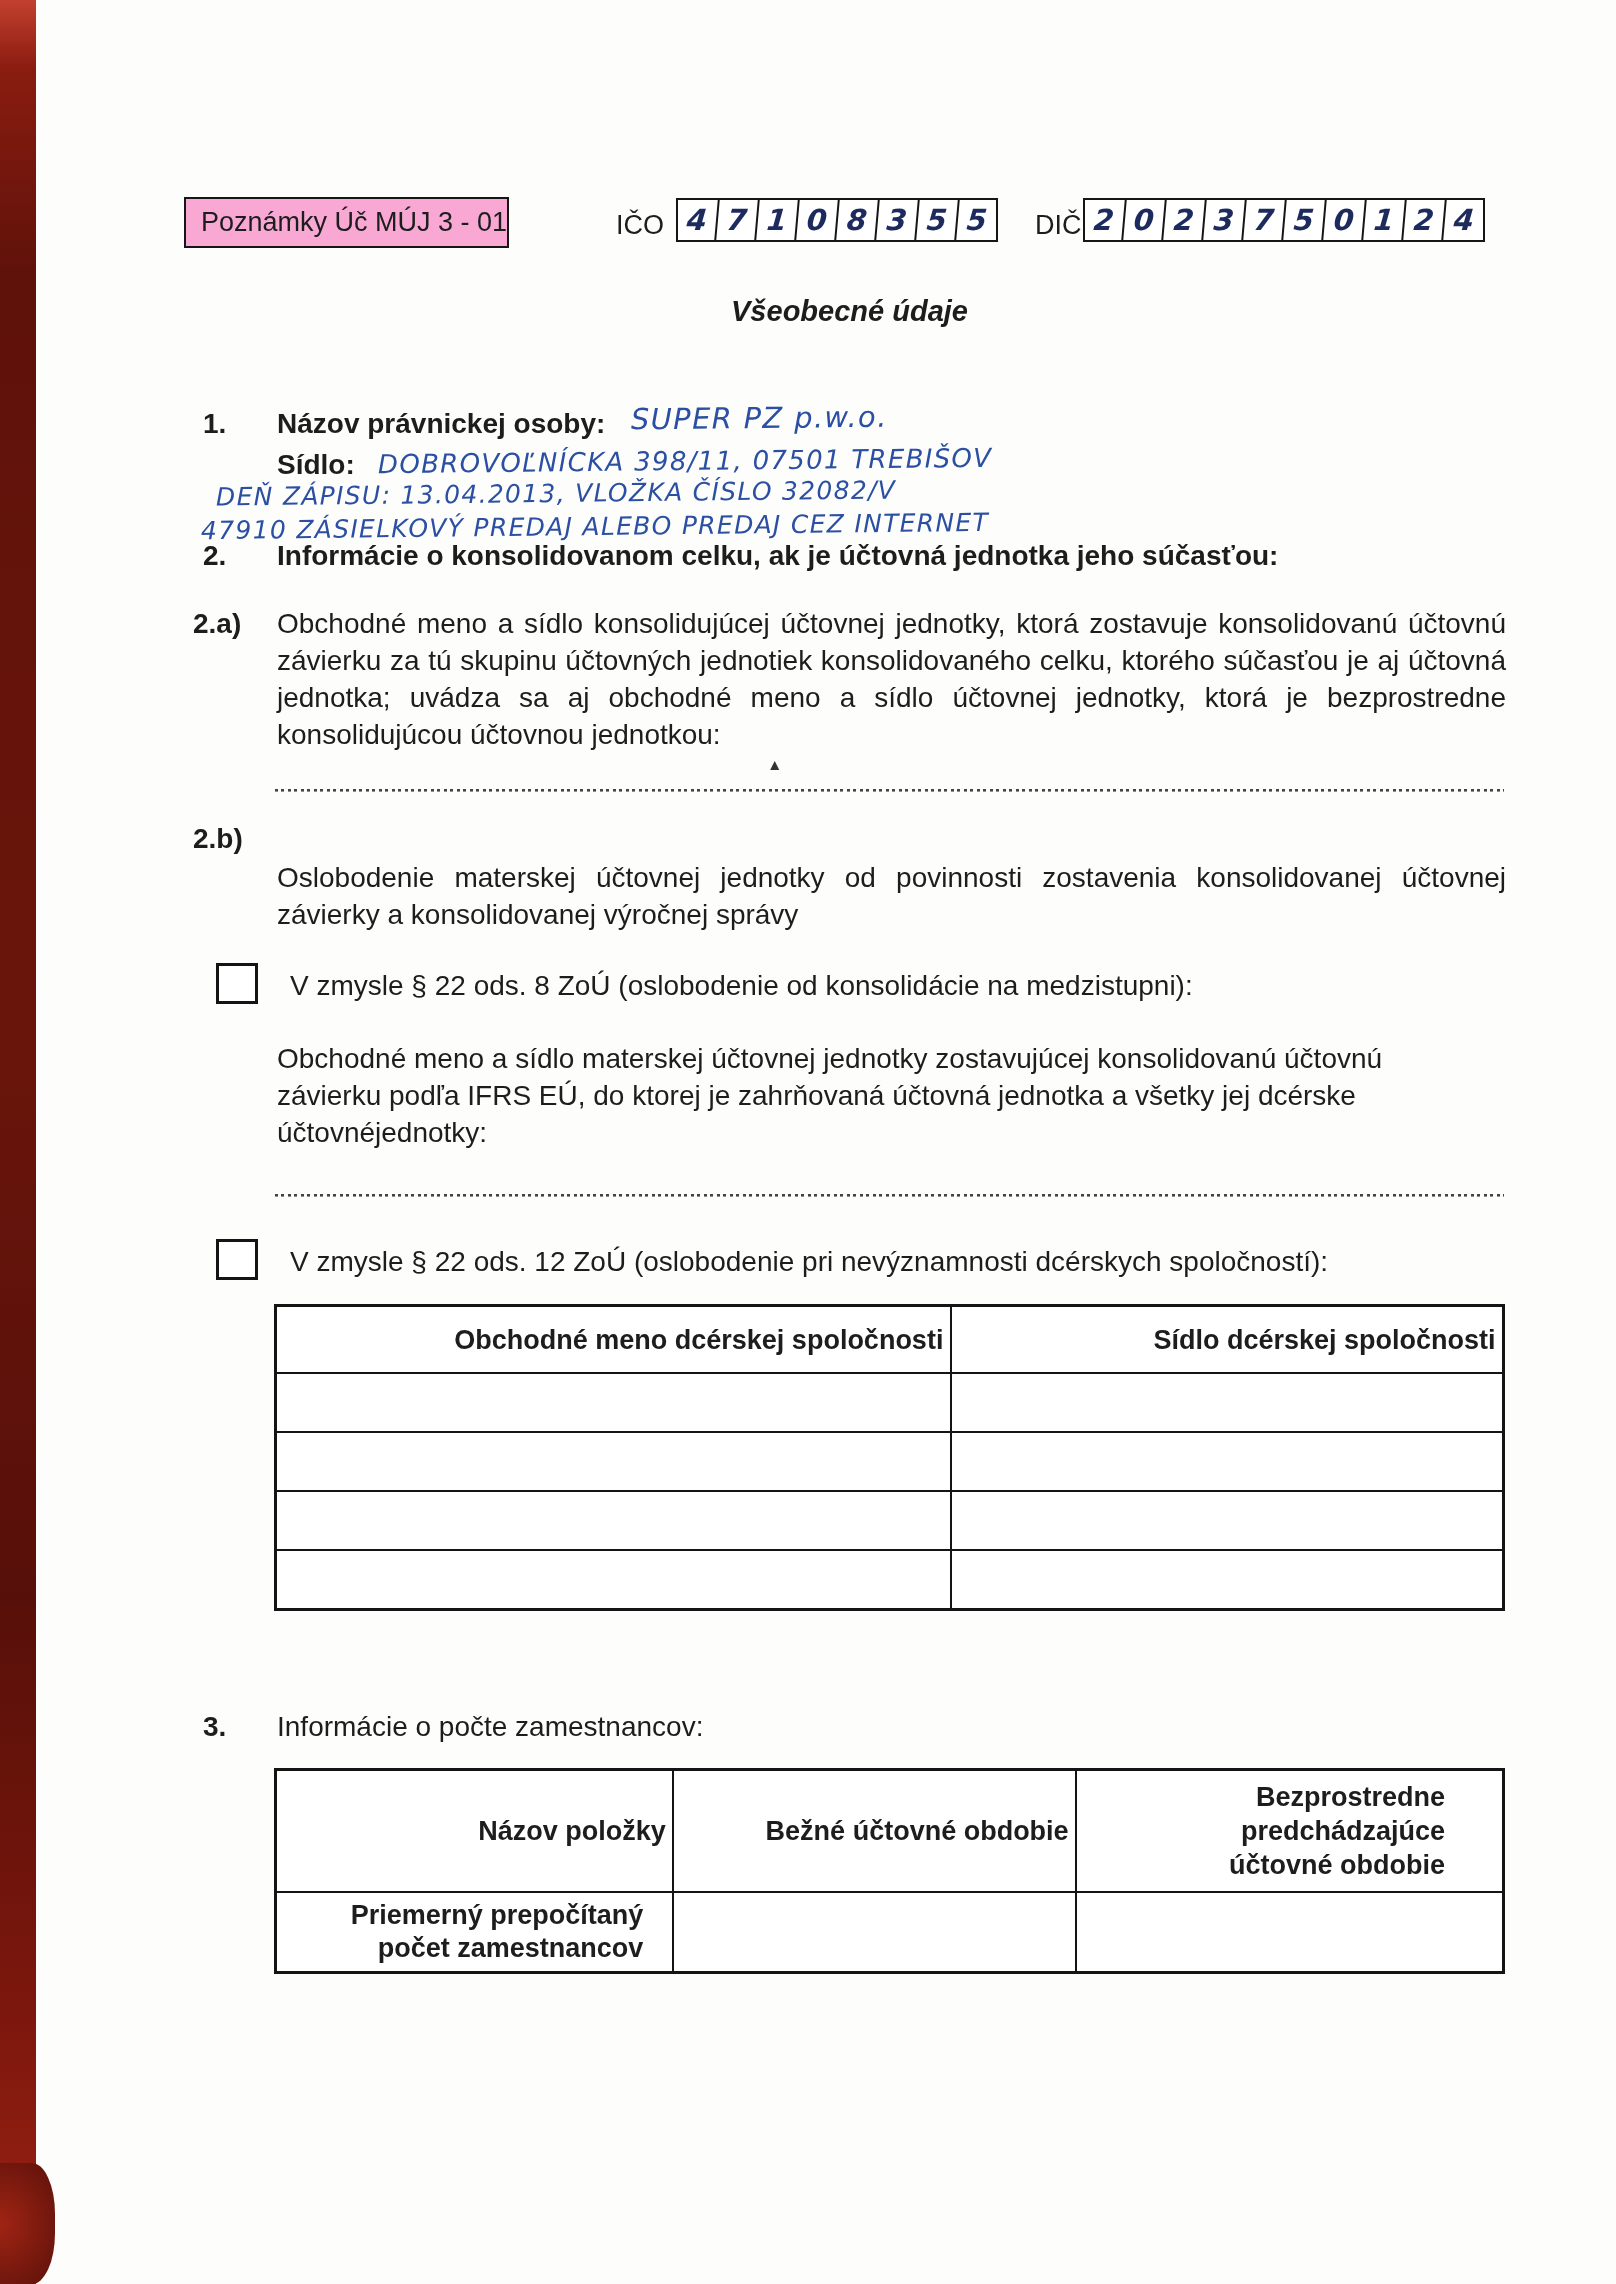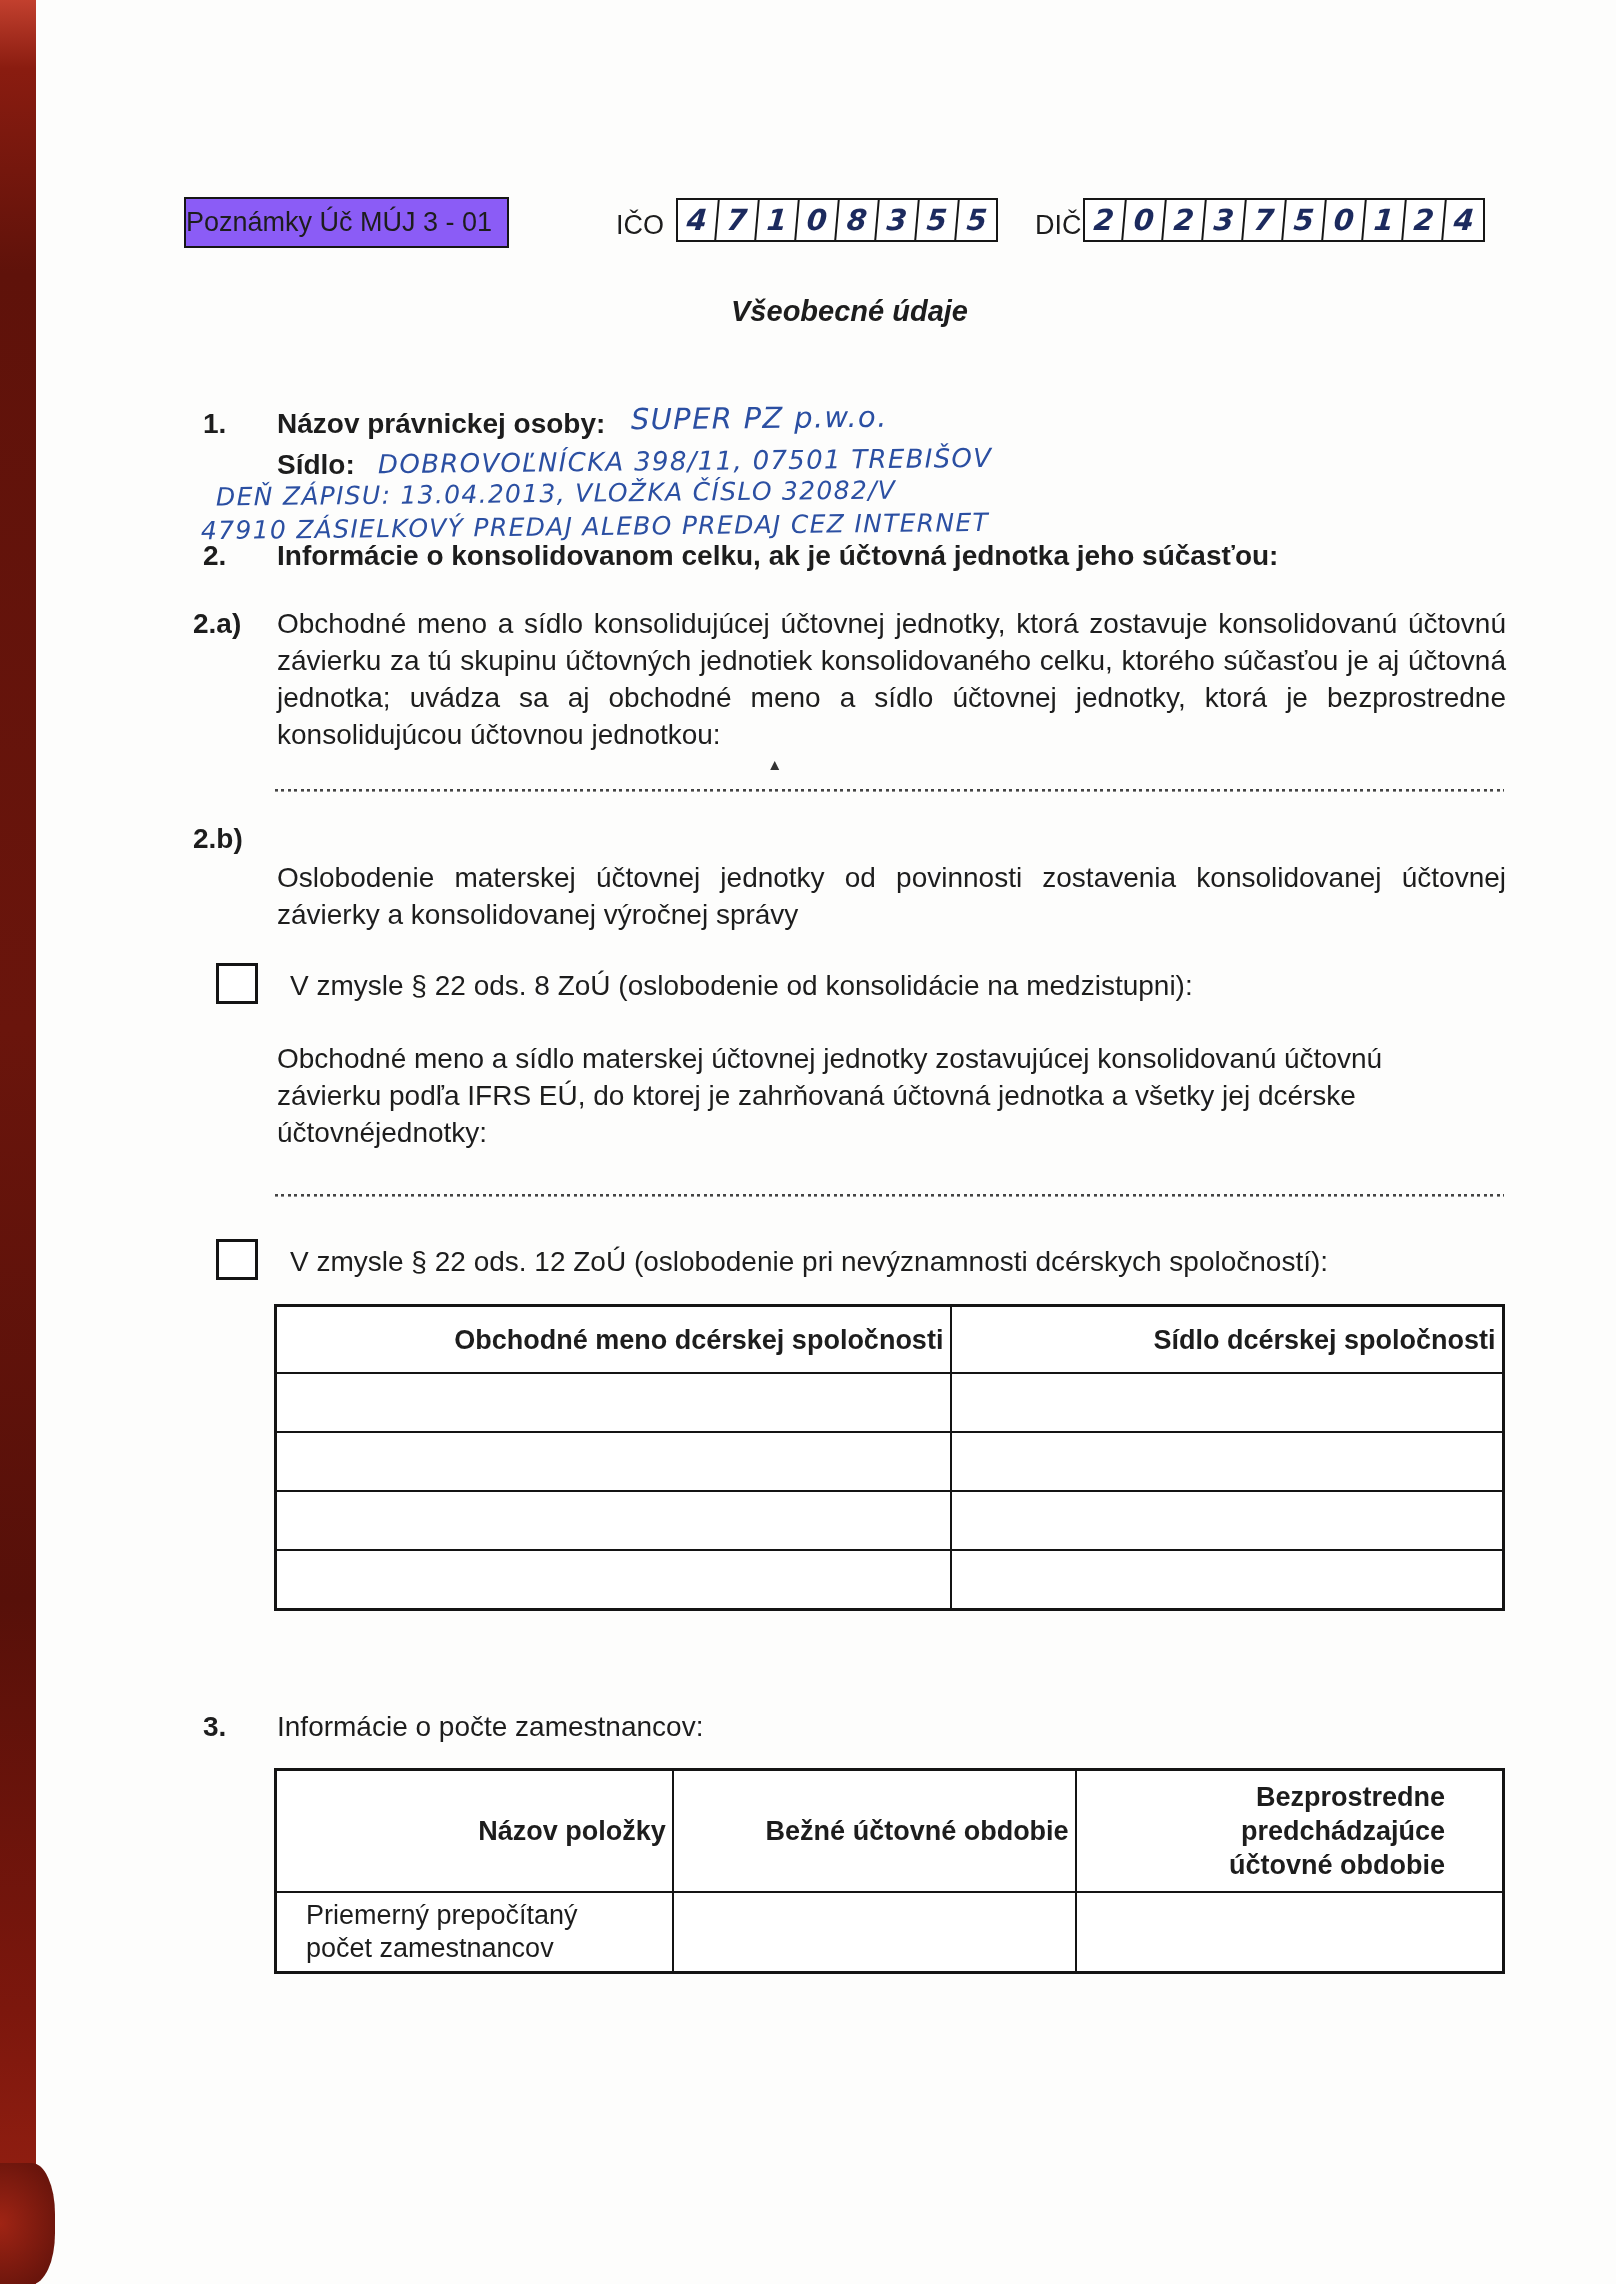--- a/index.html
+++ b/index.html
@@ -21,21 +21,21 @@
   .edge-blob{
     position:absolute;left:0;top:2163px;width:55px;height:121px;
     background:radial-gradient(ellipse at left center,#a02414 0%,#6a150c 80%);
     border-radius:0 42% 42% 0;
   }
   .pen-mark{position:absolute;font-size:15.6px;color:#333;}
 
   
   .form-code-box{
     left:184px;top:197px;width:321px;height:47px;border:2.6px solid #161616;
-    display:flex;align-items:center;justify-content:flex-start;font-size:27px;background:#8b5cf6;
+    display:flex;align-items:center;justify-content:flex-end;font-size:27px;background:#f9a8d4;
   }
   .field-label{font-size:27px;}
   .digit-row{display:flex;border:2.6px solid #161616;background:#fff;}
   .digit-cell{
     width:38px;height:40px;display:flex;align-items:center;justify-content:center;
     border-left:2px solid #161616;
     font-family:"DejaVu Sans",sans-serif;font-style:italic;font-weight:bold;
     font-size:29px;color:#1c2a5e;transform:skewX(-5deg);
   }
   .digit-cell:first-child{border-left:none;}
@@ -64,21 +64,21 @@
   .doc-table{border:3.3px solid #141414;width:1231px;}
   .doc-table th,.doc-table td{border:2px solid #141414;font-size:27px;}
   .doc-table th{font-weight:700;text-align:right;vertical-align:middle;line-height:34px;}
 
   .t1 th{padding:15.6px 6.5px;}
   .t1 td{height:55px;}
 
   .t2 th{padding:9px 6.5px;}
   .t2 .th3{padding:9px 57px;}
   .t2 td{height:76px;vertical-align:middle;}
-  .t2 .row-label{text-align:left;font-weight:400;line-height:33px;padding:0 29px;}
+  .t2 .row-label{text-align:right;font-weight:700;line-height:33px;padding:0 29px;}
 
   .line3{display:flex;justify-content:flex-start;width:1229px;}
 </style>
 </head>
 <body>
 
 <div class="page">
 
   <div class="edge-strip"></div>
   <div class="edge-blob"></div>

